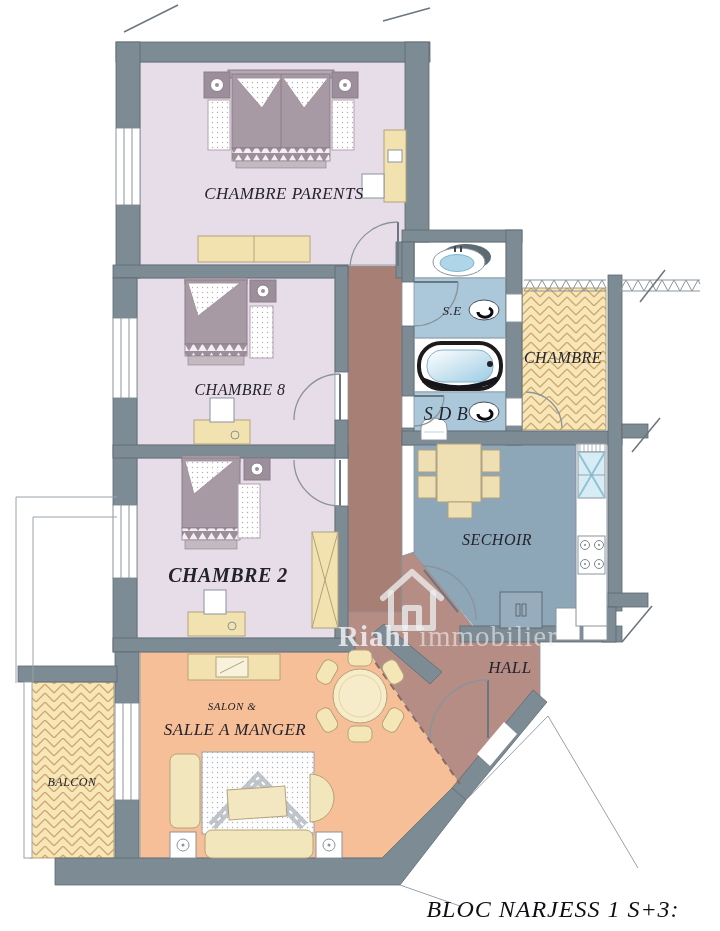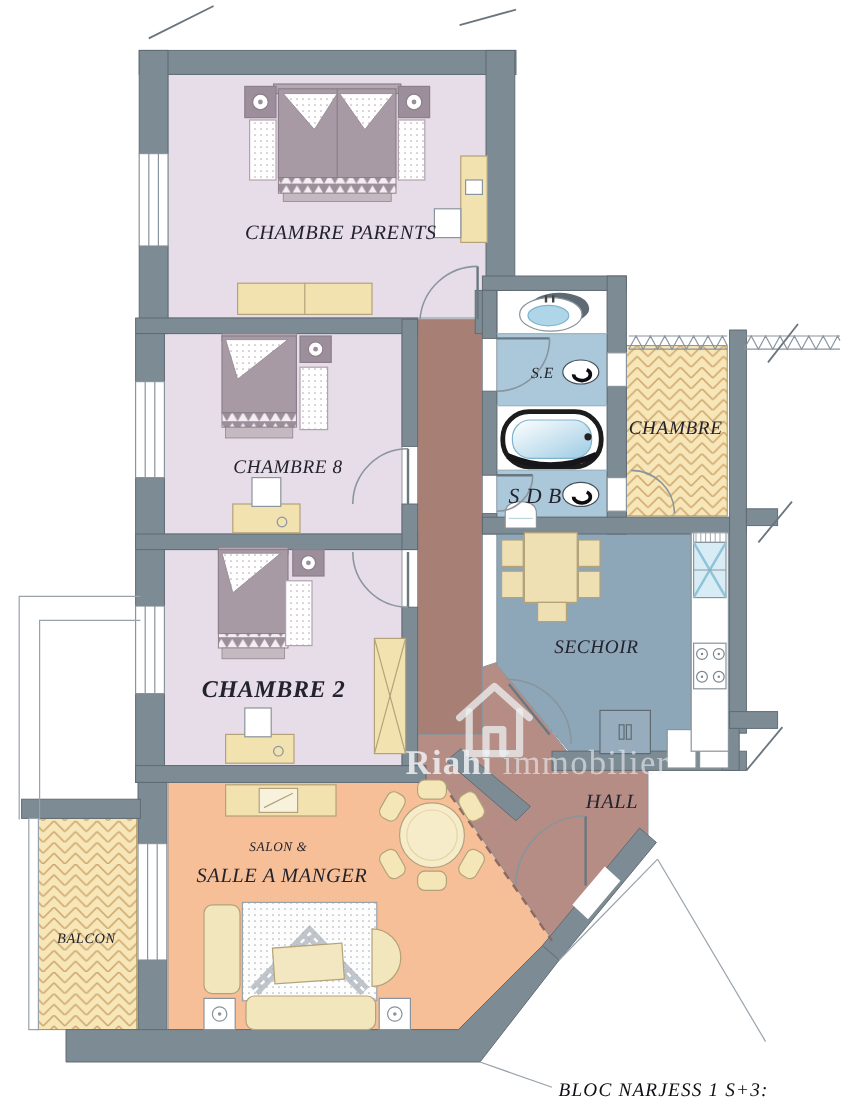--- a/index.html
+++ b/index.html
@@ -13,21 +13,21 @@
   .lbl-c2{left:228px;top:575px;font-size:20px;font-weight:bold;}
   .lbl-salon1{left:232px;top:706px;font-size:11px;}
   .lbl-salon2{left:235px;top:730px;font-size:17px;}
   .lbl-balcon{left:72px;top:782px;font-size:12px;}
   .lbl-sechoir{left:563px;top:358px;font-size:16px;}
   .lbl-cuisine{left:497px;top:540px;font-size:16px;}
   .lbl-hall{left:470px;top:668px;font-size:17px;margin-left:40px;}
   .lbl-se{left:452px;top:311px;font-size:13px;}
   .lbl-sdb{left:446px;top:414px;font-size:18px;}
   .title{position:absolute;left:553px;top:909px;transform:translate(-50%,-50%);
-         white-space:nowrap;font-style:italic;font-size:16px;color:#0e0e14;letter-spacing:1px;}
+         white-space:nowrap;font-style:italic;font-size:24px;color:#0e0e14;letter-spacing:1px;}
   .watermark-text{position:absolute;left:338px;top:620px;white-space:nowrap;
          font-family:Liberation Serif, serif;font-size:29px;letter-spacing:1px;}
   .wm-brand{font-weight:700;color:rgba(238,241,243,0.85);}
   .wm-rest{font-weight:400;color:rgba(238,241,243,0.6);}
 </style>
 </head>
 <body>
 
 <div class="plan">
 <svg width="720" height="931" viewBox="0 0 720 931">

